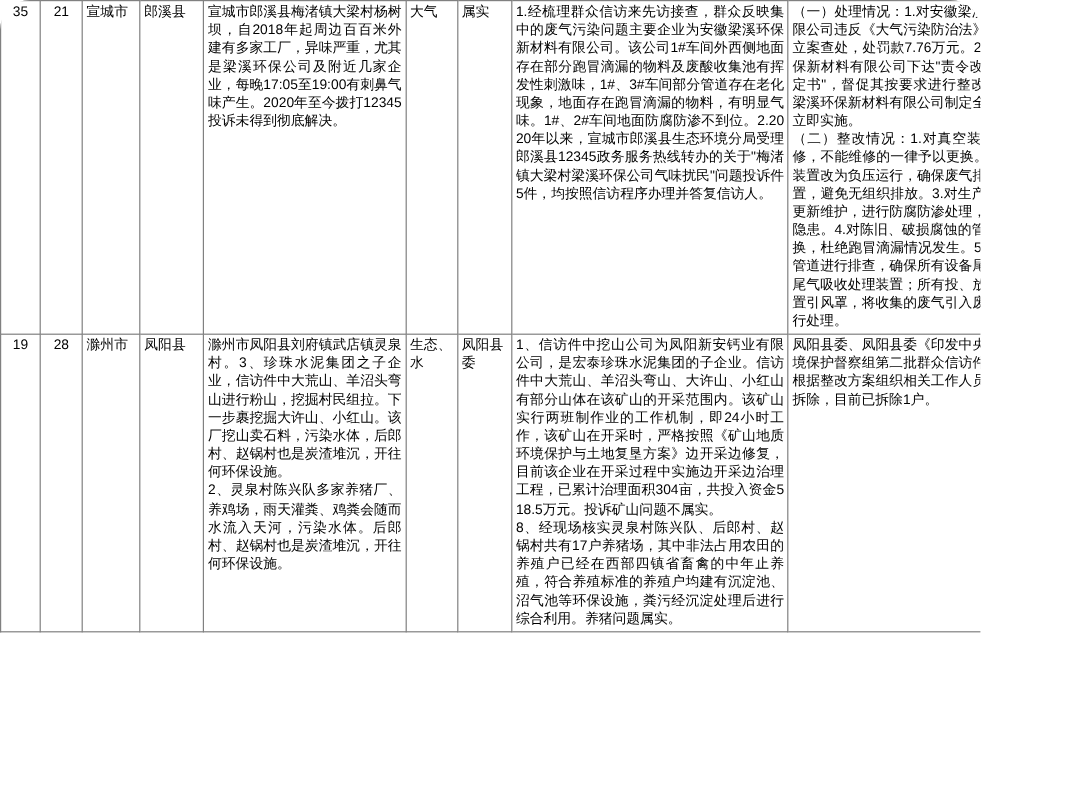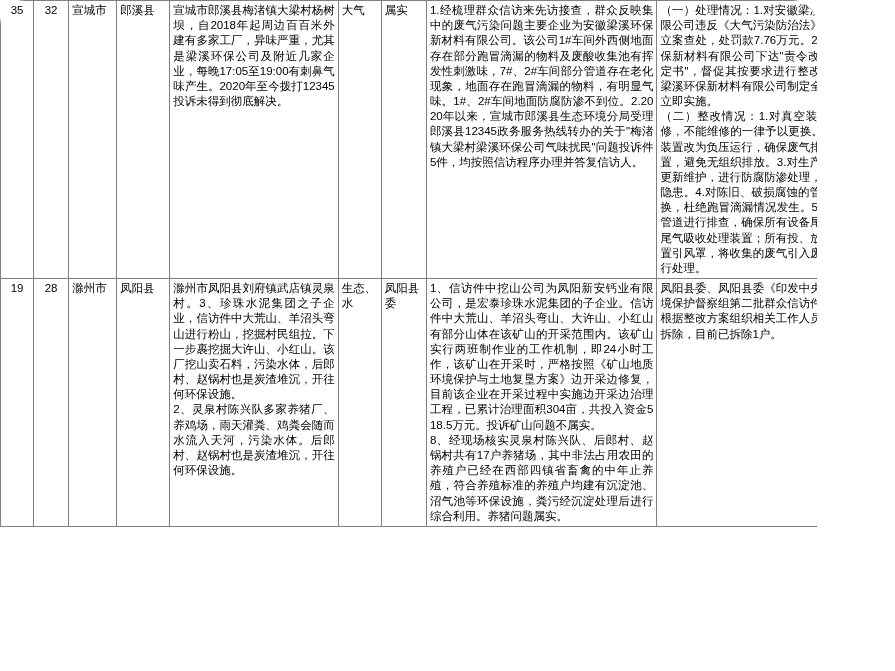--- a/index.html
+++ b/index.html
@@ -72,27 +72,27 @@
         <col class="w5">
       <col class="w6">
         <col class="w7">
         <col class="w8">
         <col class="w9">
     </colgroup>
     <tbody>
 
       <tr>
         <td class="c-num">35</td>
-        <td class="c-num">32</td>
+        <td class="c-num">21</td>
         <td class="c-center-mid">宣城市</td>
         <td class="c-center-mid">郎溪县</td>
         <td class="c-body">宣城市郎溪县梅渚镇大梁村杨树坝，自2018年起周边百百米外建有多家工厂，异味严重，尤其是梁溪环保公司及附近几家企业，每晚17:05至19:00有刺鼻气味产生。2020年至今拨打12345投诉未得到彻底解决。</td>
         <td class="c-center-mid">大气</td>
         <td class="c-center-mid">属实</td>
-        <td class="c-body">1.经梳理群众信访来先访接查，群众反映集中的废气污染问题主要企业为安徽梁溪环保新材料有限公司。该公司1#车间外西侧地面存在部分跑冒滴漏的物料及废酸收集池有挥发性刺激味，7#、2#车间部分管道存在老化现象，地面存在跑冒滴漏的物料，有明显气味。1#、2#车间地面防腐防渗不到位。2.2020年以来，宣城市郎溪县生态环境分局受理郎溪县12345政务服务热线转办的关于"梅渚镇大梁村梁溪环保公司气味扰民"问题投诉件5件，均按照信访程序办理并答复信访人。</td>
+        <td class="c-body">1.经梳理群众信访来先访接查，群众反映集中的废气污染问题主要企业为安徽梁溪环保新材料有限公司。该公司1#车间外西侧地面存在部分跑冒滴漏的物料及废酸收集池有挥发性刺激味，1#、3#车间部分管道存在老化现象，地面存在跑冒滴漏的物料，有明显气味。1#、2#车间地面防腐防渗不到位。2.2020年以来，宣城市郎溪县生态环境分局受理郎溪县12345政务服务热线转办的关于"梅渚镇大梁村梁溪环保公司气味扰民"问题投诉件5件，均按照信访程序办理并答复信访人。</td>
         <td class="c-body">
             <div>（一）处理情况：1.对安徽梁溪环保新材料有限公司违反《大气污染防治法》的行为，依法立案查处，处罚款7.76万元。2.对安徽梁溪环保新材料有限公司下达"责令改正违法行为决定书"，督促其按要求进行整改。3.要求安徽梁溪环保新材料有限公司制定全面整治方案并立即实施。</div>
             <div>（二）整改情况：1.对真空装置进行全面检修，不能维修的一律予以更换。2.将废气吸收装置改为负压运行，确保废气排到到含吸收装置，避免无组织排放。3.对生产车间地面进行更新维护，进行防腐防渗处理，消除环境污染隐患。4.对陈旧、破损腐蚀的管道进行整体更换，杜绝跑冒滴漏情况发生。5.对所有设备的管道进行排查，确保所有设备尾气管道均接入尾气吸收处理装置；所有投、放料工序全部设置引风罩，将收集的废气引入废气治理设施进行处理。</div>
           </td>
       </tr>
 
       <tr>
         <td class="c-num">19</td>
         <td class="c-num">28</td>
         <td class="c-center-mid">滁州市</td>

